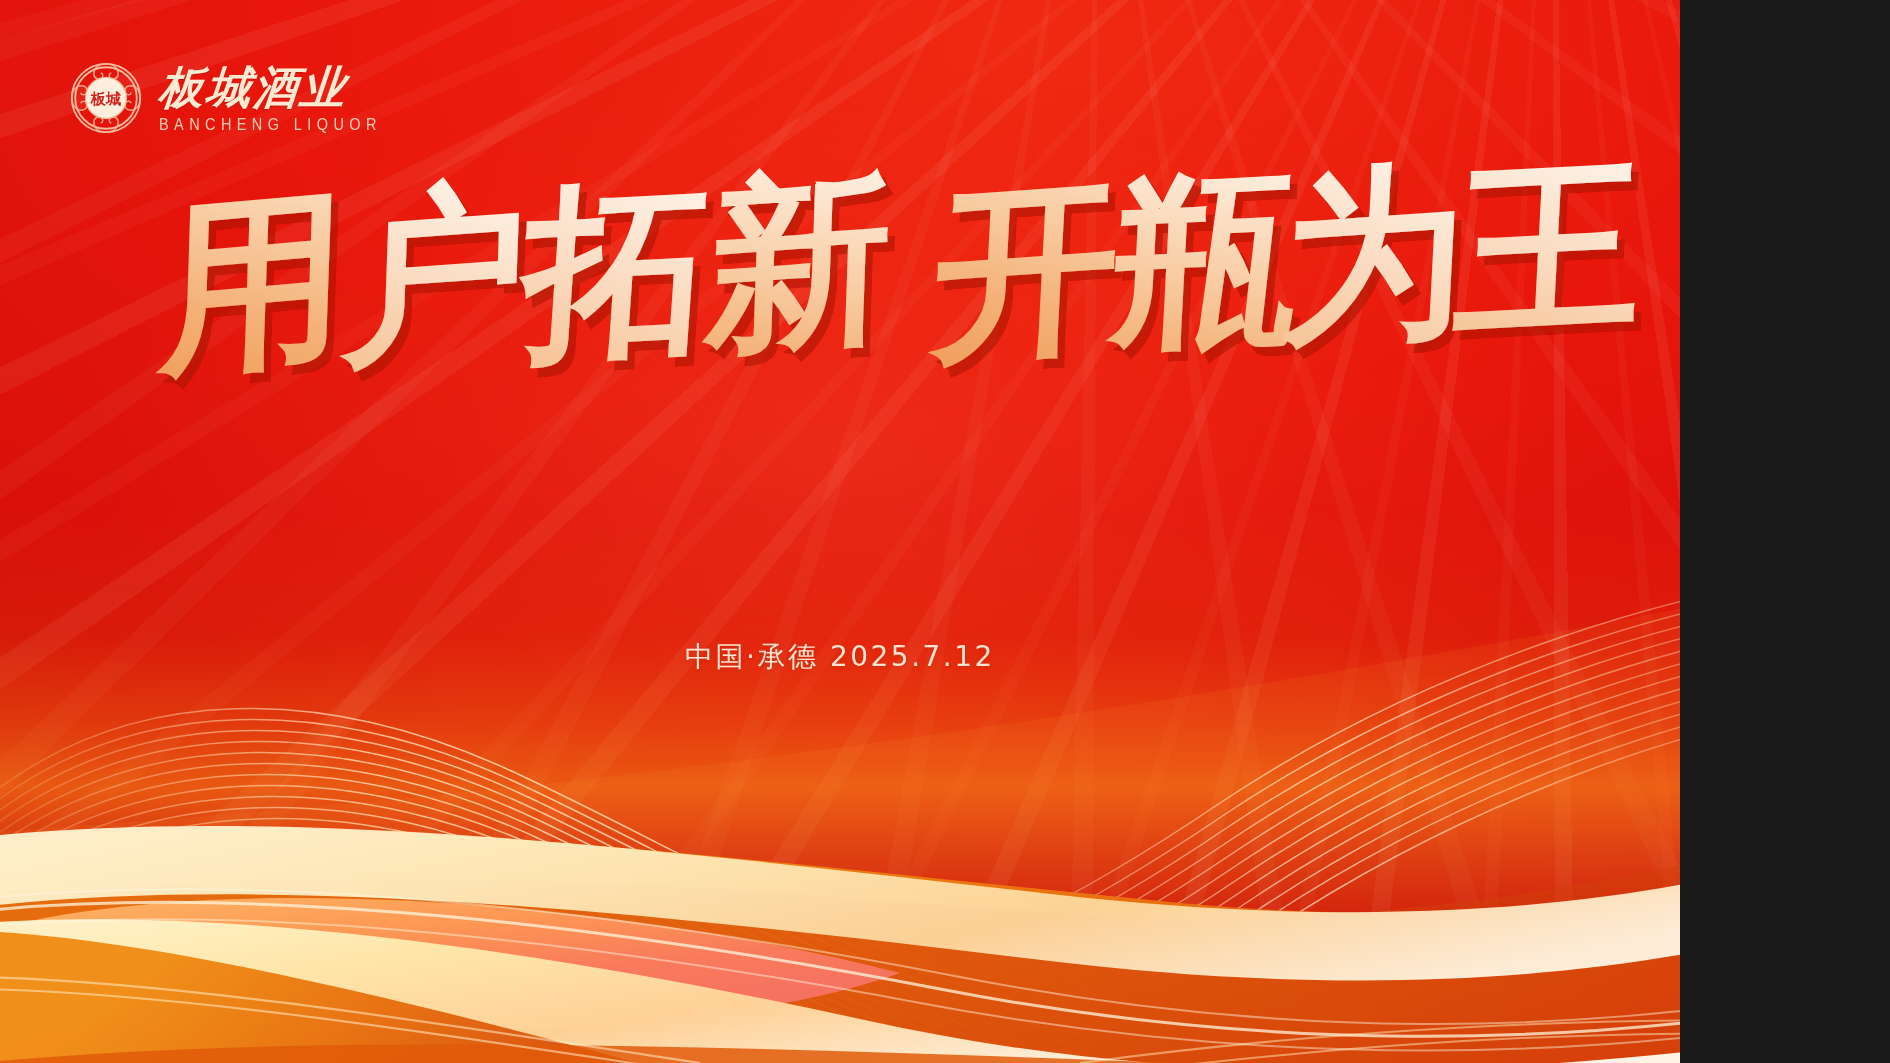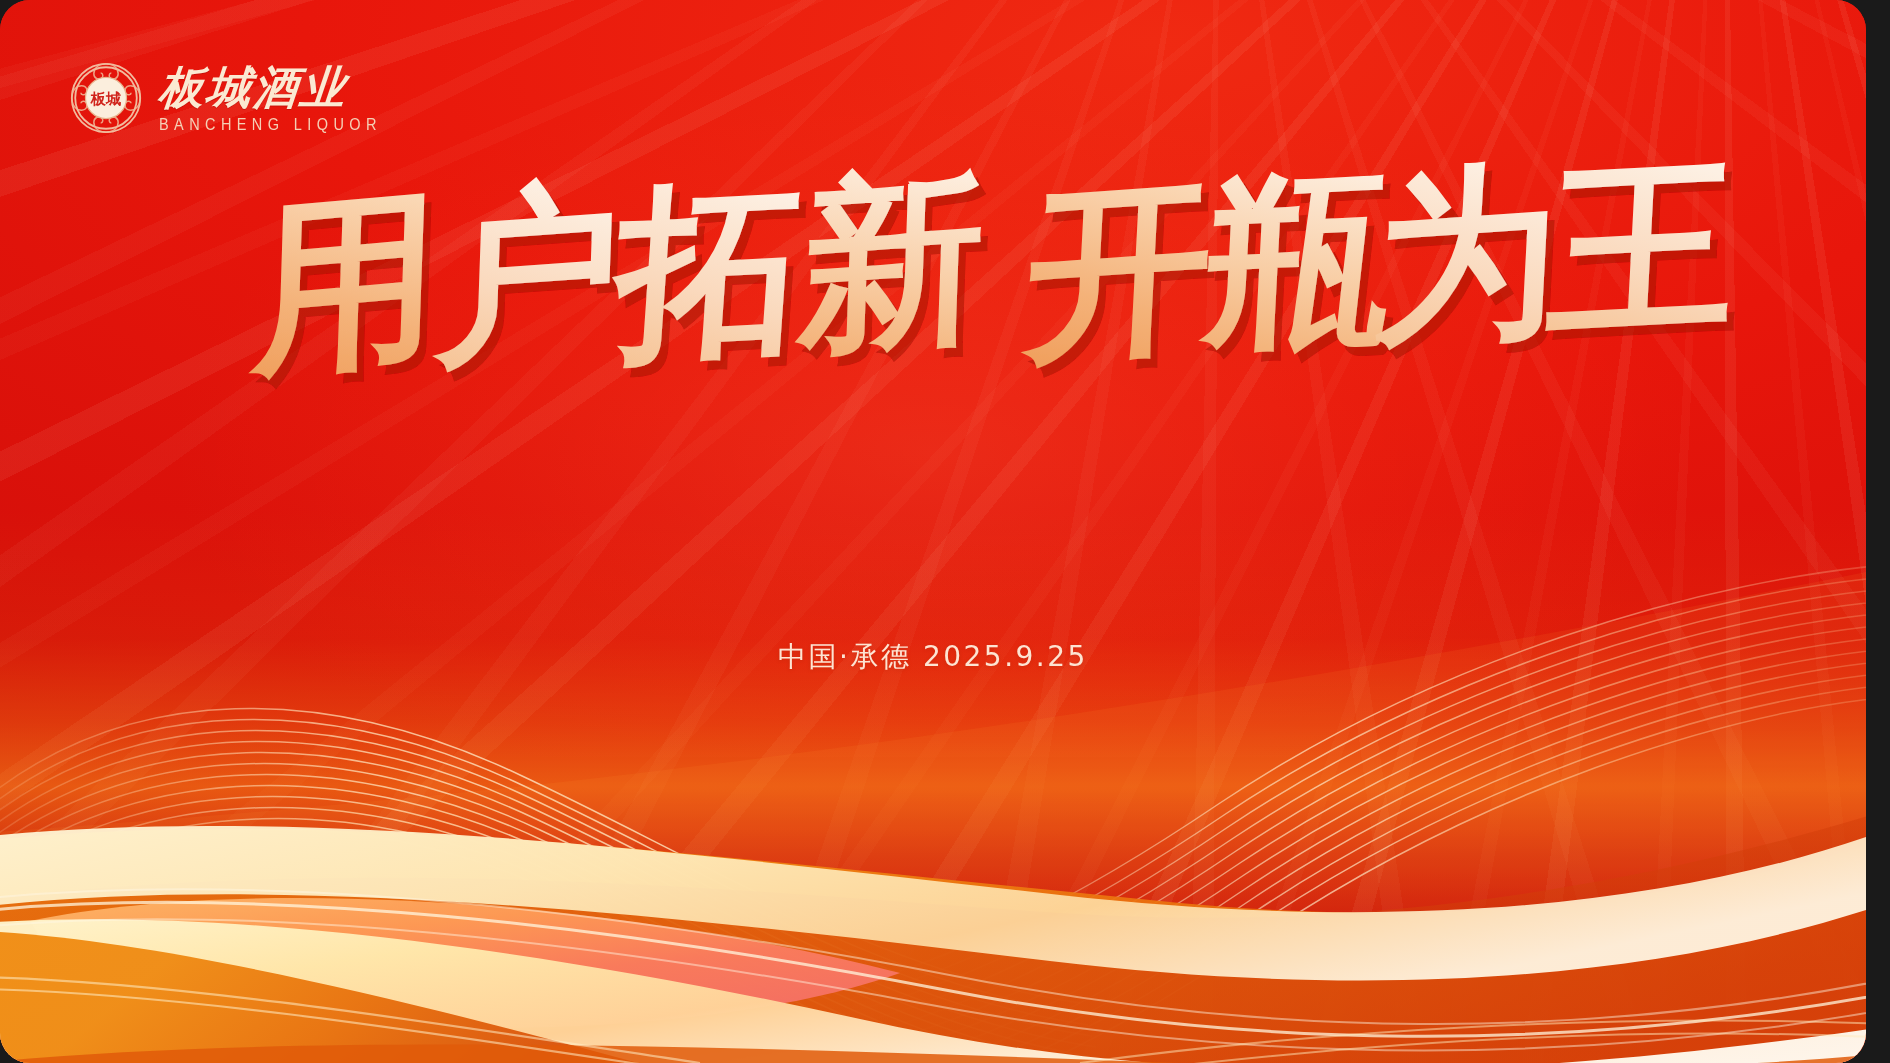--- a/index.html
+++ b/index.html
@@ -6,25 +6,24 @@
   html, body {
     margin: 0; padding: 0;
     background: #1a1a1a;
   }
   body {
     font-family: "Liberation Sans", "DejaVu Sans", sans-serif;
   }
 
   #stage {
     position: relative;
-    width: 1866px;
+    width: 1680px;
     height: 1063px;
     overflow: hidden;
     background: #e5140b;
-    border-radius: 30px;
   }
 
   
   .bg-base {
     position: absolute; inset: 0;
     background:
       radial-gradient(ellipse 120% 90% at 62% 4%,
           #f02a12 0%, #e8160b 38%, #d8100a 72%, #c60d08 100%);
   }
   
@@ -367,15 +366,15 @@
 
         <text x="862" y="156" fill="url(#gCharA)" transform="rotate(-4 862 156) skewX(-7)">开</text>
         <text x="1038" y="146" fill="url(#gCharC)" transform="rotate(-3 1038 146) skewX(-6)">瓶</text>
         <text x="1208" y="140" fill="url(#gCharB)" transform="rotate(-4 1208 140) skewX(-7)">为</text>
         <text x="1380" y="134" fill="url(#gCharB)" transform="rotate(-3 1380 134) skewX(-6)">王</text>
       </g>
     </svg>
   </div>
 
 
-  <div class="dateline">中国·承德 2025.9.25</div>
+  <div class="dateline">中国·承德 2025.7.12</div>
 
 </div>
 
 </body></html>

